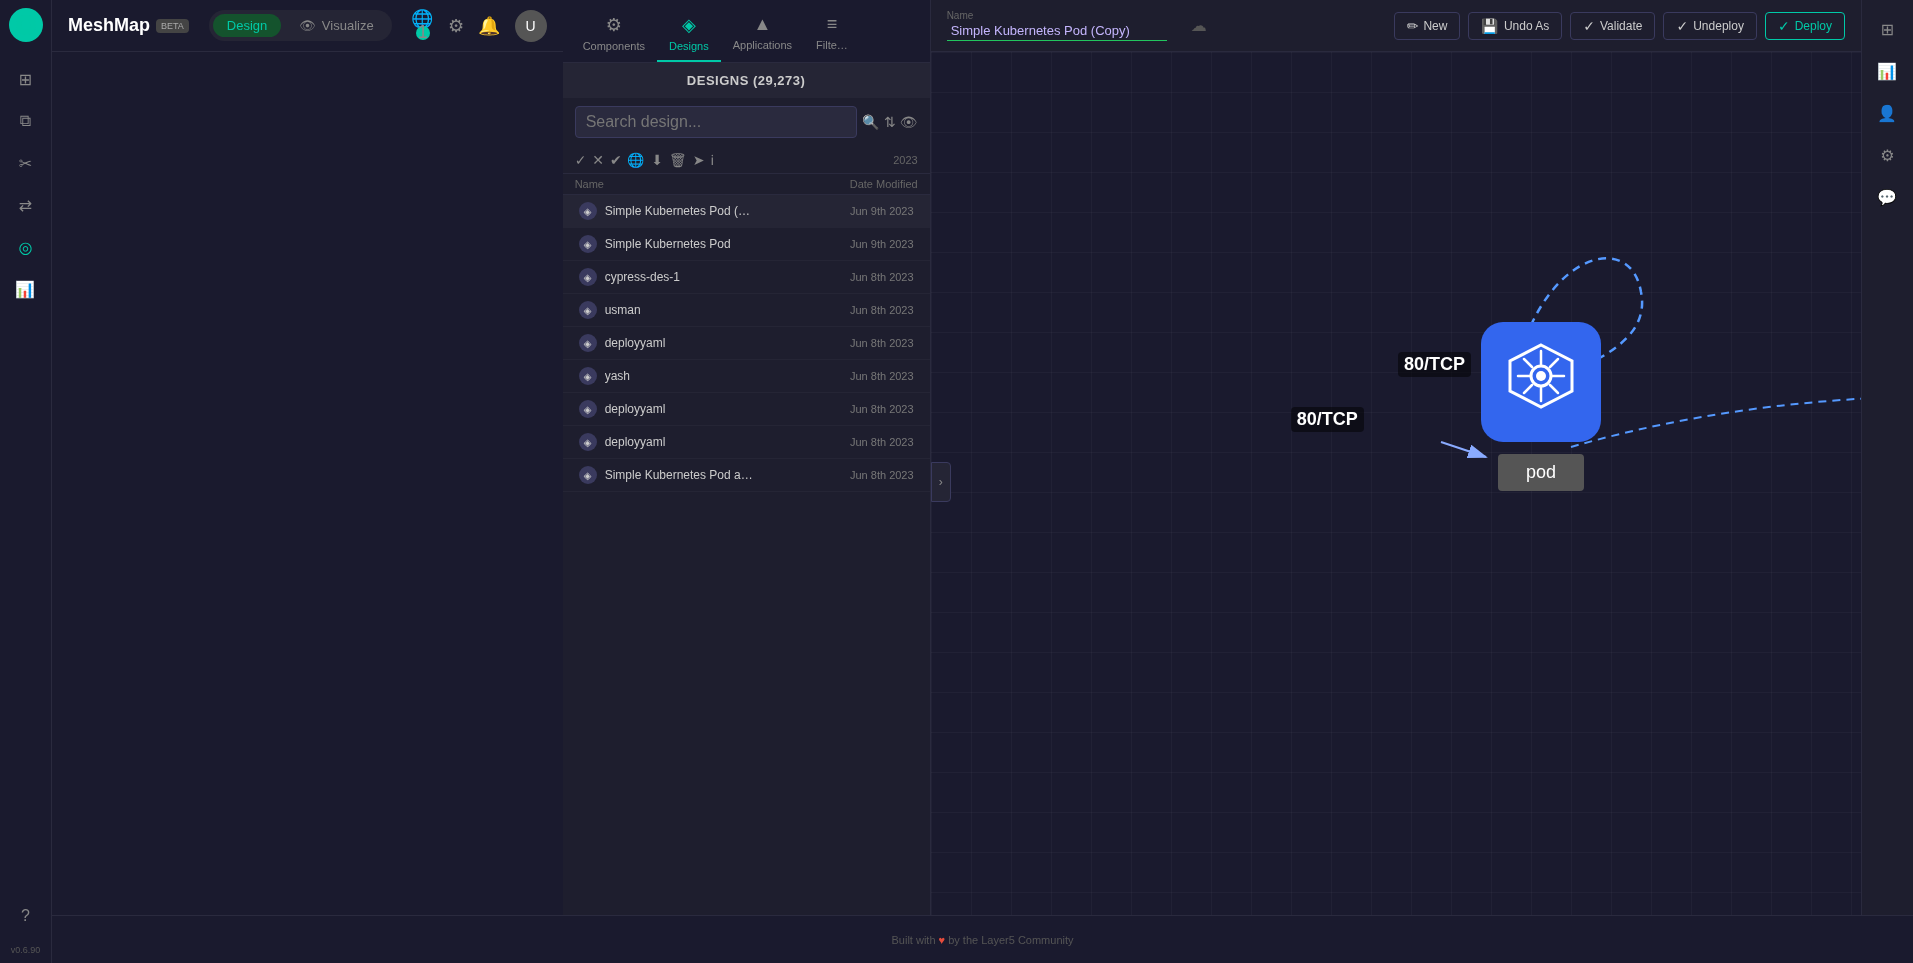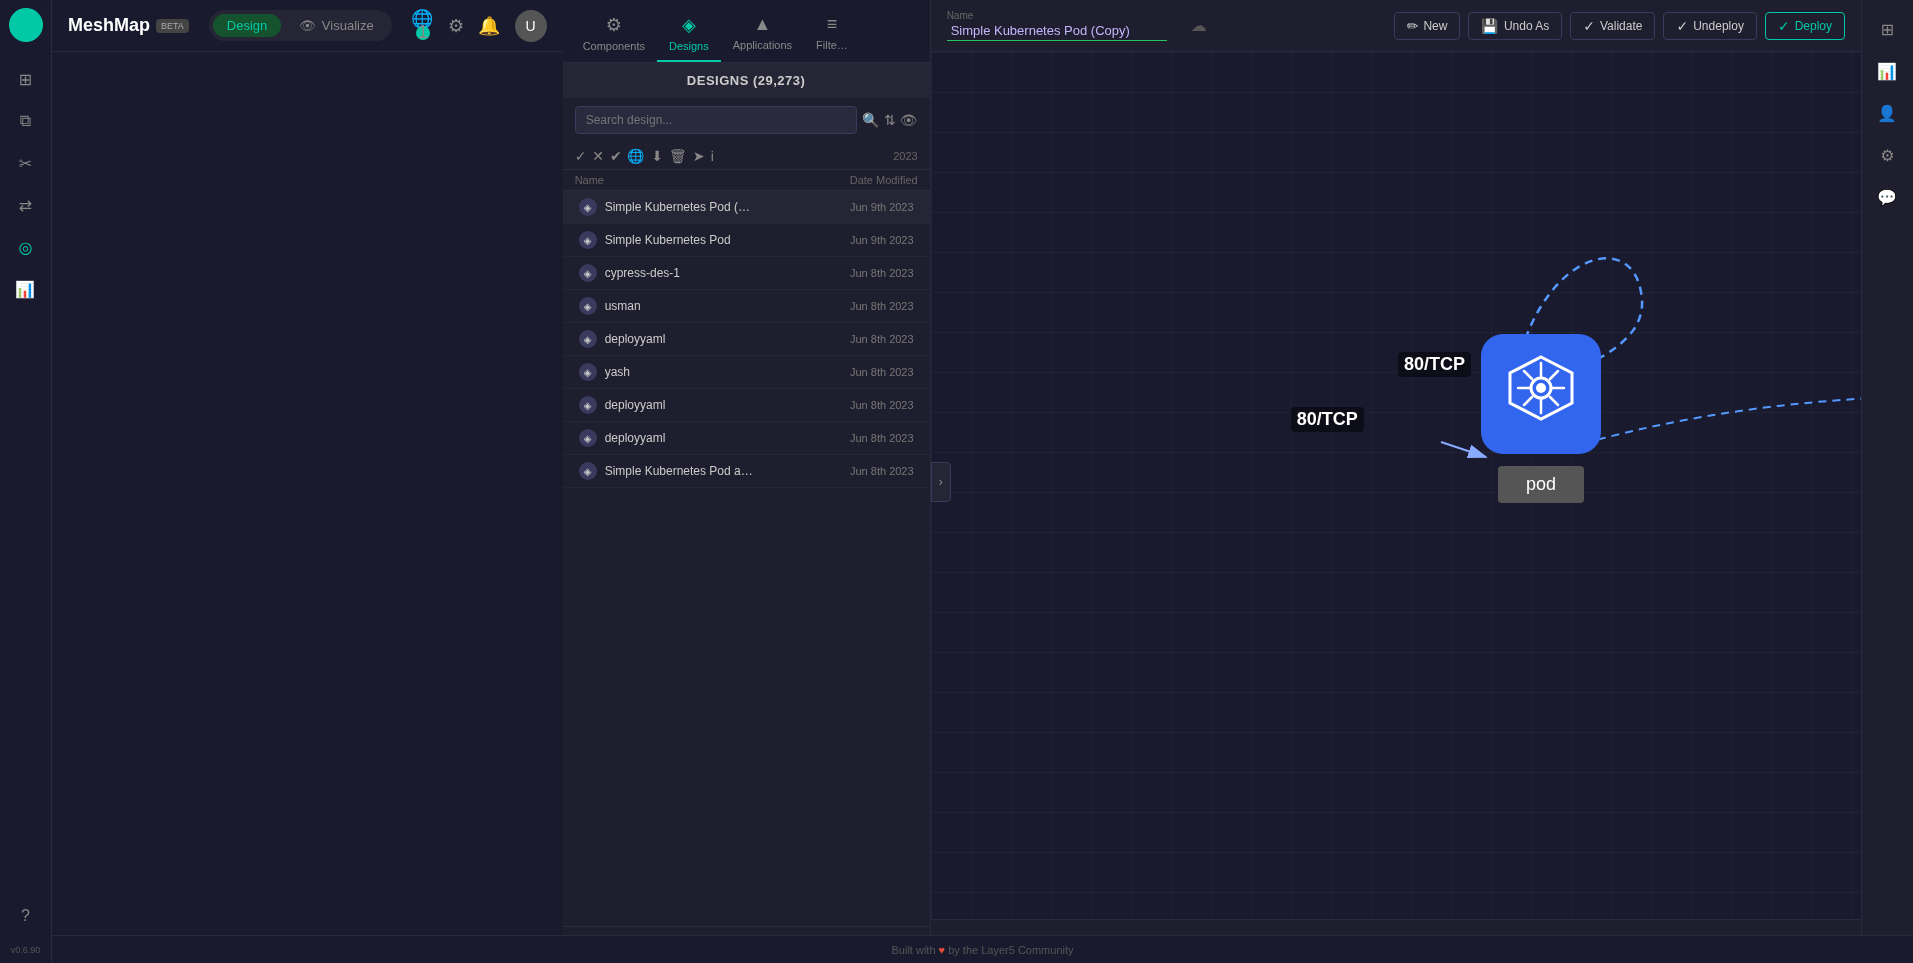--- a/index.html
+++ b/index.html
@@ -142,21 +142,21 @@
       text-align: center;
       letter-spacing: 0.5px;
     }
 
     .panel-search {
       padding: 8px 12px;
       display: flex; align-items: center; gap: 6px;
     }
     .panel-search input {
       flex: 1; background: #2a2a3e; border: 1px solid #3a3a5e;
-      border-radius: 4px; padding: 6px 10px; color: #ccc; font-size: 12px;
+      border-radius: 4px; padding: 6px 10px; color: #ccc; font-size: 16px;
       outline: none;
     }
     .panel-search .search-actions { display: flex; gap: 4px; }
     .panel-search .s-icon { color: #888; cursor: pointer; font-size: 14px; }
 
     .panel-list-header {
       display: flex;
       padding: 4px 12px;
       font-size: 11px;
       color: #666;
@@ -281,21 +281,21 @@
     .tcp-label-left {
       position: absolute;
       left: 360px; top: 355px;
       font-size: 18px; font-weight: bold; color: white;
       background: rgba(0,0,0,0.5); padding: 2px 6px; border-radius: 4px;
     }
 
     .canvas-pod-node {
       position: absolute;
       right: 260px; top: 270px;
-      display: flex; flex-direction: column; align-items: center; margin-top: 12px;
+      display: flex; flex-direction: column; align-items: center;
     }
     .pod-shape {
       width: 120px; height: 120px;
       background: #3366ee;
       border-radius: 22px;
       display: flex; align-items: center; justify-content: center;
     }
     .pod-icon {
       font-size: 52px; color: white;
     }
@@ -374,21 +374,21 @@
       cursor: pointer;
       color: #888;
       font-size: 12px;
       z-index: 10;
     }
 
     
     .bottom-bar {
       position: fixed;
       bottom: 0; left: 52px; right: 0;
-      height: 28px;
+      height: 48px;
       background: #1a1a2e;
       border-top: 1px solid #2a2a3e;
       display: flex; align-items: center; justify-content: center;
       font-size: 11px; color: #555;
     }
     .bottom-bar .heart { color: #e74c3c; }
 
     
     .dotted-arc {
       fill: none;

